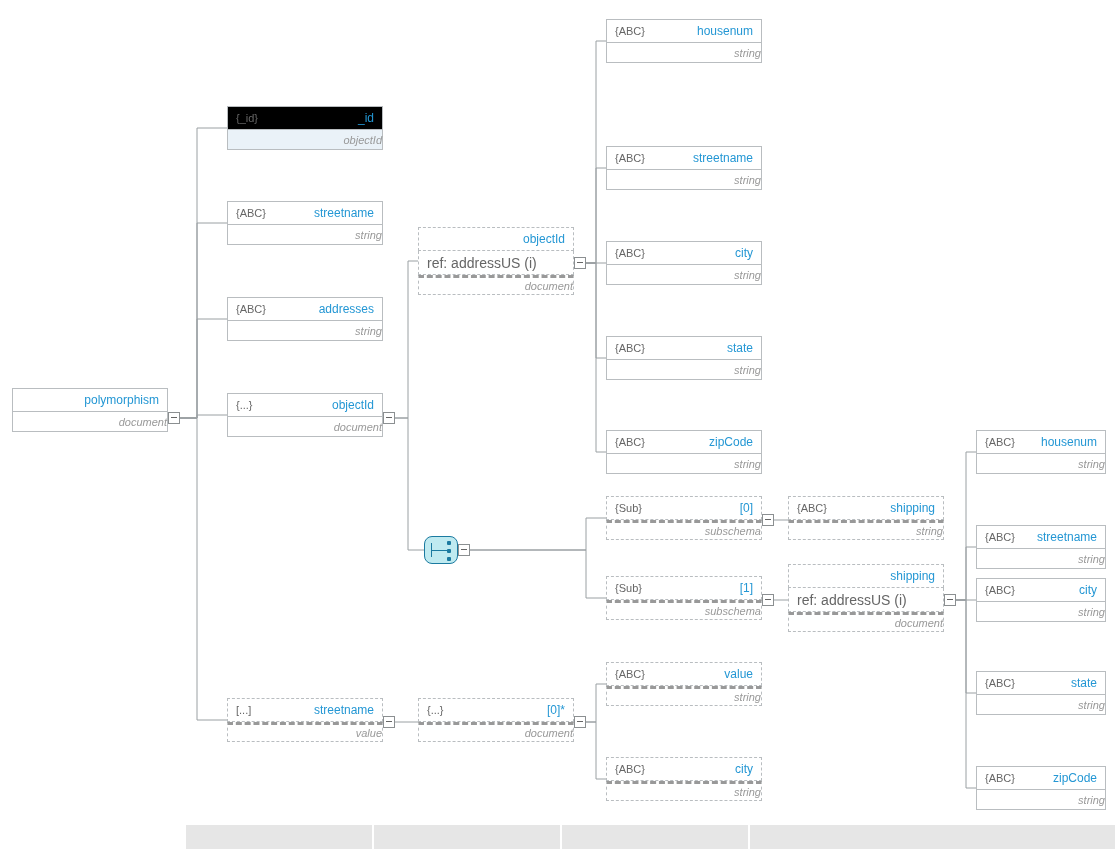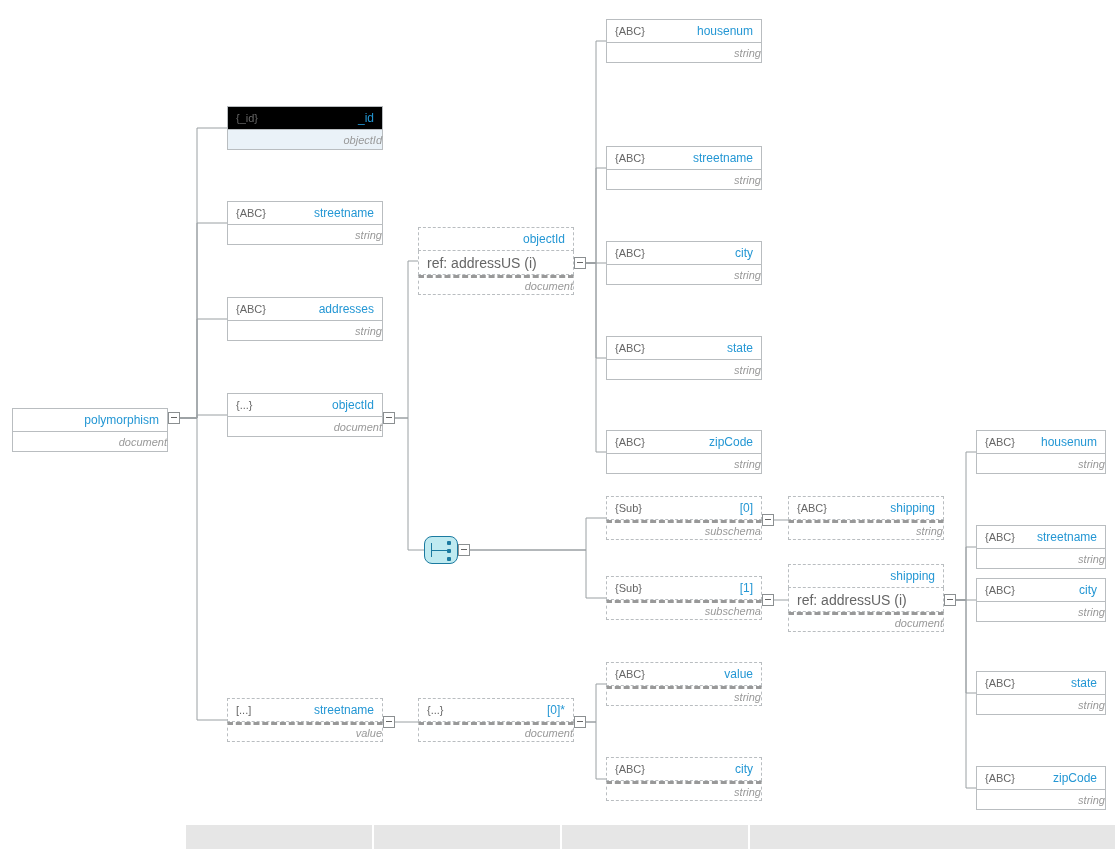--- a/index.html
+++ b/index.html
@@ -69,21 +69,21 @@
     <path d="M956 600 H966 V693 H976"></path>
     <path d="M956 600 H966 V788 H976"></path>
 
     <path d="M395 722 H418"></path>
 
     <path d="M586 722 H596 V684 H606"></path>
     <path d="M586 722 H596 V779 H606"></path>
   </g>
 </svg>
 
-<div class="node" style="left:12px;top:408px">
+<div class="node" style="left:12px;top:388px">
   <div class="hdr">
         <span class="tag"></span>
         <span class="name">polymorphism</span>
       </div>
   <div class="sub">
         <span>document</span>
       </div>
 </div>
 <div class="toggle" style="left:168px;top:412px"></div>
 

